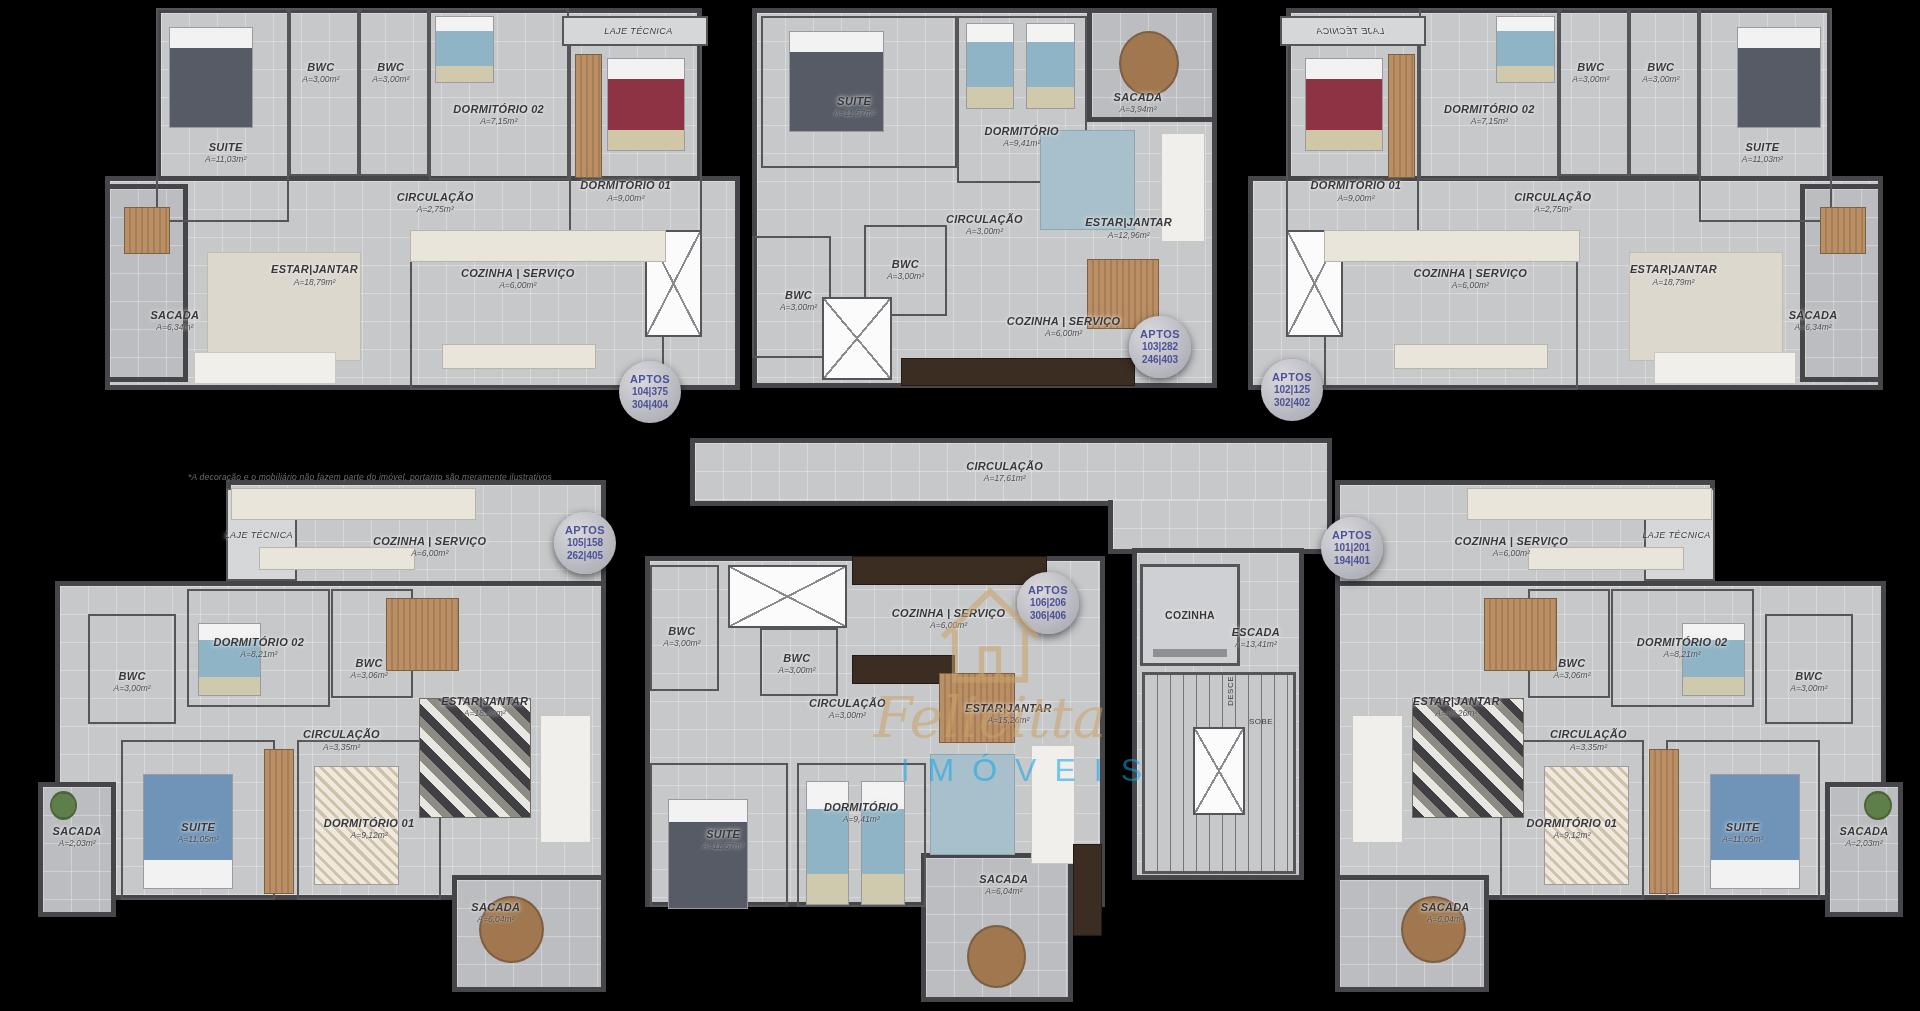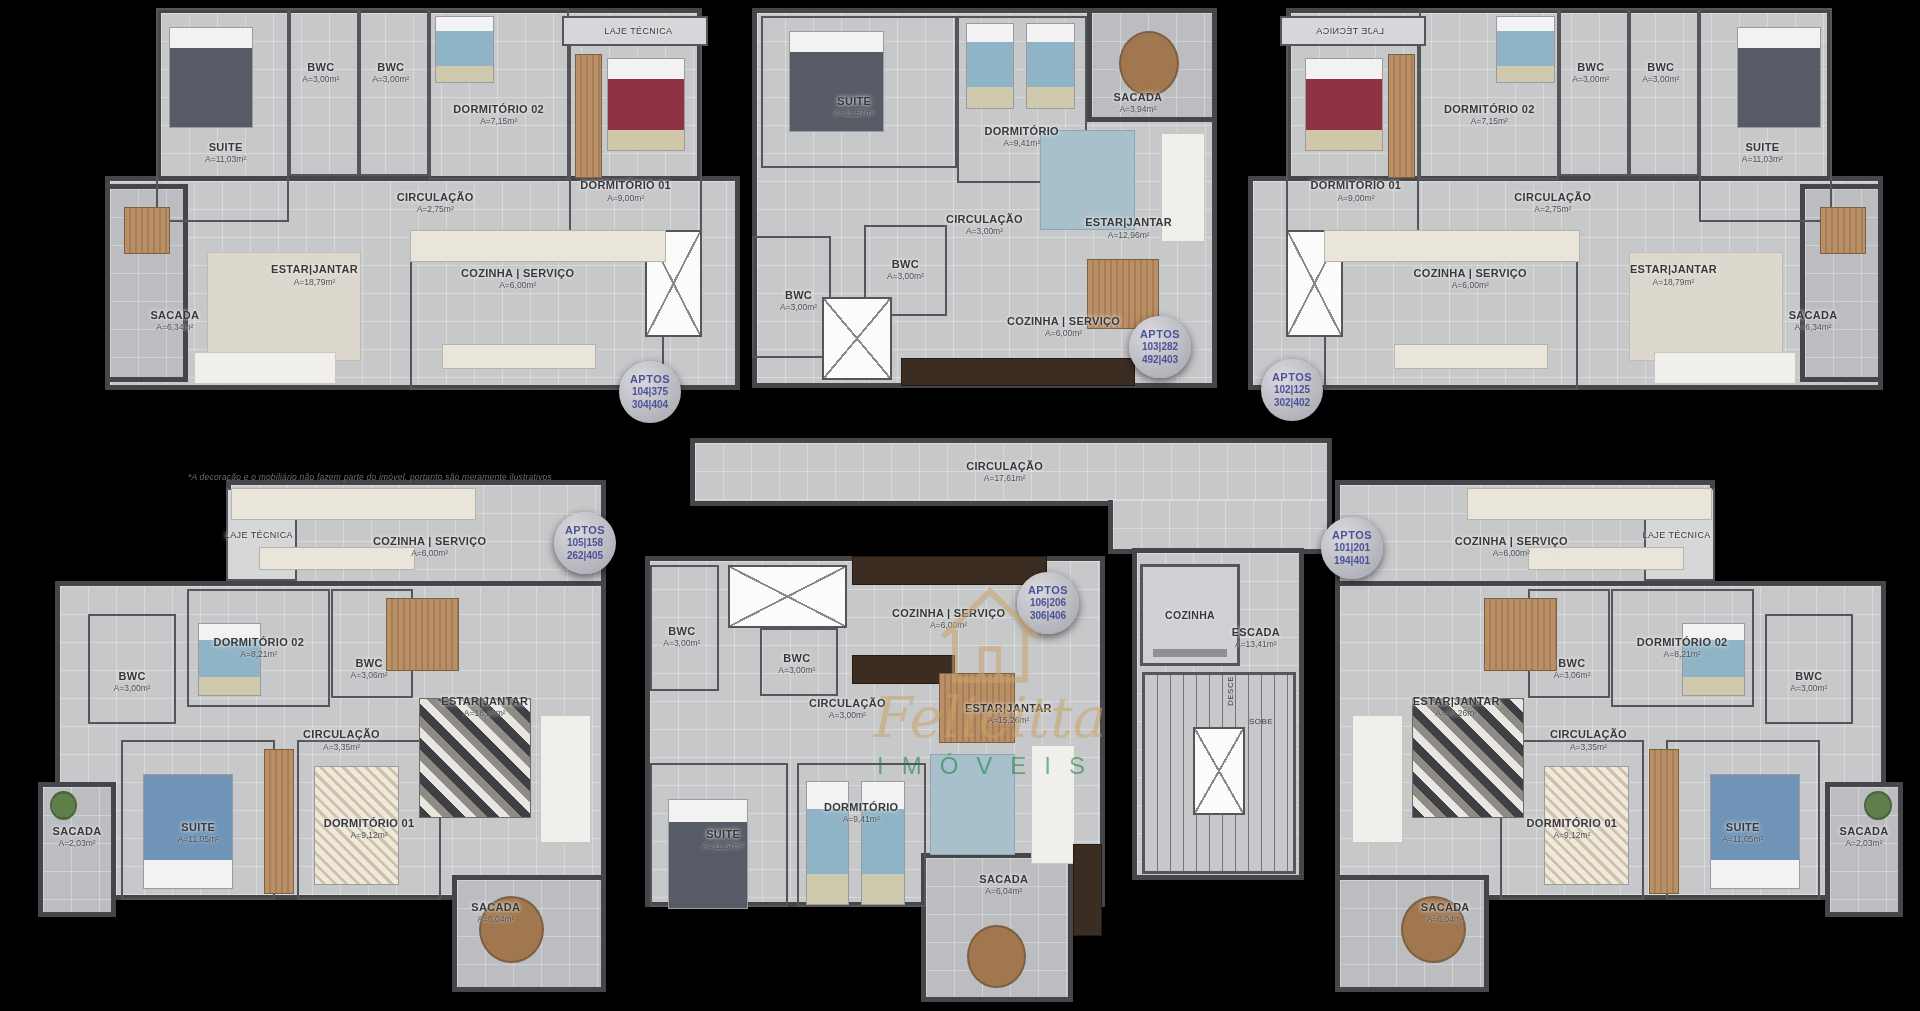--- a/index.html
+++ b/index.html
@@ -13,21 +13,21 @@
         background-size:28px 28px;}
   .slab.balcony{background-color:#bcbdc0;}
   
   .rwall{position:absolute;border:2px solid #55555a;box-sizing:border-box;}
   .rwall.shaft{background:
       linear-gradient(to top right,transparent calc(50% - 1px),#8a8a8e calc(50% - 1px),#8a8a8e calc(50% + 1px),transparent calc(50% + 1px)),
       linear-gradient(to bottom right,transparent calc(50% - 1px),#8a8a8e calc(50% - 1px),#8a8a8e calc(50% + 1px),transparent calc(50% + 1px)),
       #fbfbfb;}
   .rwall.laje{background:#d6d7d9;}
   
-  .rlabel{position:absolute;transform:translate(-50%,-50%);text-align:center;white-space:nowrap;line-height:1.2;z-index:6;}
+  .rlabel{position:absolute;transform:translate(-50%,-50%);text-align:center;white-space:nowrap;line-height:1.2;z-index:6;font-style:italic;}
   .rname{display:block;font-weight:bold;font-size:11px;color:#38383c;letter-spacing:.3px;
          text-shadow:0 0 3px rgba(240,240,240,.95),0 0 6px rgba(240,240,240,.7);}
   .rarea{display:block;font-size:8.5px;color:#4e4e54;text-shadow:0 0 3px rgba(240,240,240,.95);}
   .rlabel.laje .rname{font-weight:normal;font-size:9px;letter-spacing:.4px;}
   .flip{transform:scaleX(-1);}
   
   .d{position:absolute;z-index:3;}
   .d-bed-dark{background:linear-gradient(180deg,#f2f2f2 0 20%,#565b65 20% 100%);border:1px solid #9a9aa0;}
   .d-bed-red{background:linear-gradient(180deg,#f2f2f2 0 22%,#8e3344 22% 78%,#cfc7a6 78% 100%);border:1px solid #9a9aa0;}
   .d-bed-blue{background:linear-gradient(180deg,#f3f3f3 0 22%,#8fb4c6 22% 75%,#cfc9ad 75% 100%);border:1px solid #9a9aa0;}
@@ -63,21 +63,21 @@
   #stairshaft{position:absolute;left:48px;top:52px;width:52px;height:88px;z-index:5;}
   #escada-label{left:72%;top:27%;}
   #desce-label{position:absolute;left:57%;top:43%;writing-mode:vertical-rl;transform:rotate(180deg) translate(50%,50%);
                font-size:8px;color:#3c3c40;letter-spacing:.5px;z-index:6;}
   #sobe-label{position:absolute;left:68%;top:51%;font-size:8px;color:#3c3c40;letter-spacing:.5px;z-index:6;}
   
   #disclaimer{position:absolute;left:188px;top:472px;width:400px;font-size:8.5px;font-style:italic;
               color:#6f6f6f;letter-spacing:.2px;z-index:8;}
   #watermark{position:absolute;left:820px;top:570px;width:340px;text-align:center;z-index:20;opacity:.55;pointer-events:none;}
   #watermark .wm-brand{display:block;font-family:"DejaVu Serif",serif;font-style:italic;font-size:56px;color:#c9a469;line-height:1;}
-  #watermark .wm-sub{display:block;margin-top:6px;font-size:24px;letter-spacing:18px;color:#15803d;}
+  #watermark .wm-sub{display:block;margin-top:6px;font-size:32px;letter-spacing:18px;color:#0ea5e9;text-align:right;}
   #wm-house{display:block;margin:0 auto;}
 </style>
 </head>
 <body>
 
 <div id="canvas">
 
   <div id="disclaimer">*A decoração e o mobiliário não fazem parte do imóvel, portanto são meramente ilustrativos</div>
 
   <div class="slab" id="corridor">
@@ -225,21 +225,21 @@
       </div>
       <div class="rlabel" style="left: 67%; top: 84%;">
         <span class="rname">COZINHA | SERVIÇO</span>
         <span class="rarea">A=6,00m²</span>
       </div>
       <div class="rwall shaft" style="left: 15%; top: 76%; width: 15%; height: 22%;"></div>
     </div>
     <div class="badge" style="left: 1160px; top: 347px;">
       <span class="b1">APTOS</span>
       <span class="bn">103|282</span>
-      <span class="bn">492|403</span>
+      <span class="bn">246|403</span>
     </div>
     <div class="unit" style="left: 1248px; top: 8px; width: 635px; height: 382px;">
       <div class="slab" style="left: 6%; top: 0%; width: 86%; height: 58%;"></div>
       <div class="slab" style="left: 0%; top: 44%; width: 100%; height: 56%;"></div>
       <div class="slab balcony" style="left: 87%; top: 46%; width: 13%; height: 52%;"></div>
       <div class="d d-bed-dark" style="left: 77%; top: 5%; width: 13%; height: 26%;"></div>
       <div class="d d-bed-blue" style="left: 39%; top: 2%; width: 9%; height: 17%;"></div>
       <div class="d d-bed-red" style="left: 9%; top: 13%; width: 12%; height: 24%;"></div>
       <div class="d d-wood" style="left: 22%; top: 12%; width: 4%; height: 32%;"></div>
       <div class="d d-rug" style="left: 60%; top: 64%; width: 24%; height: 28%;"></div>

